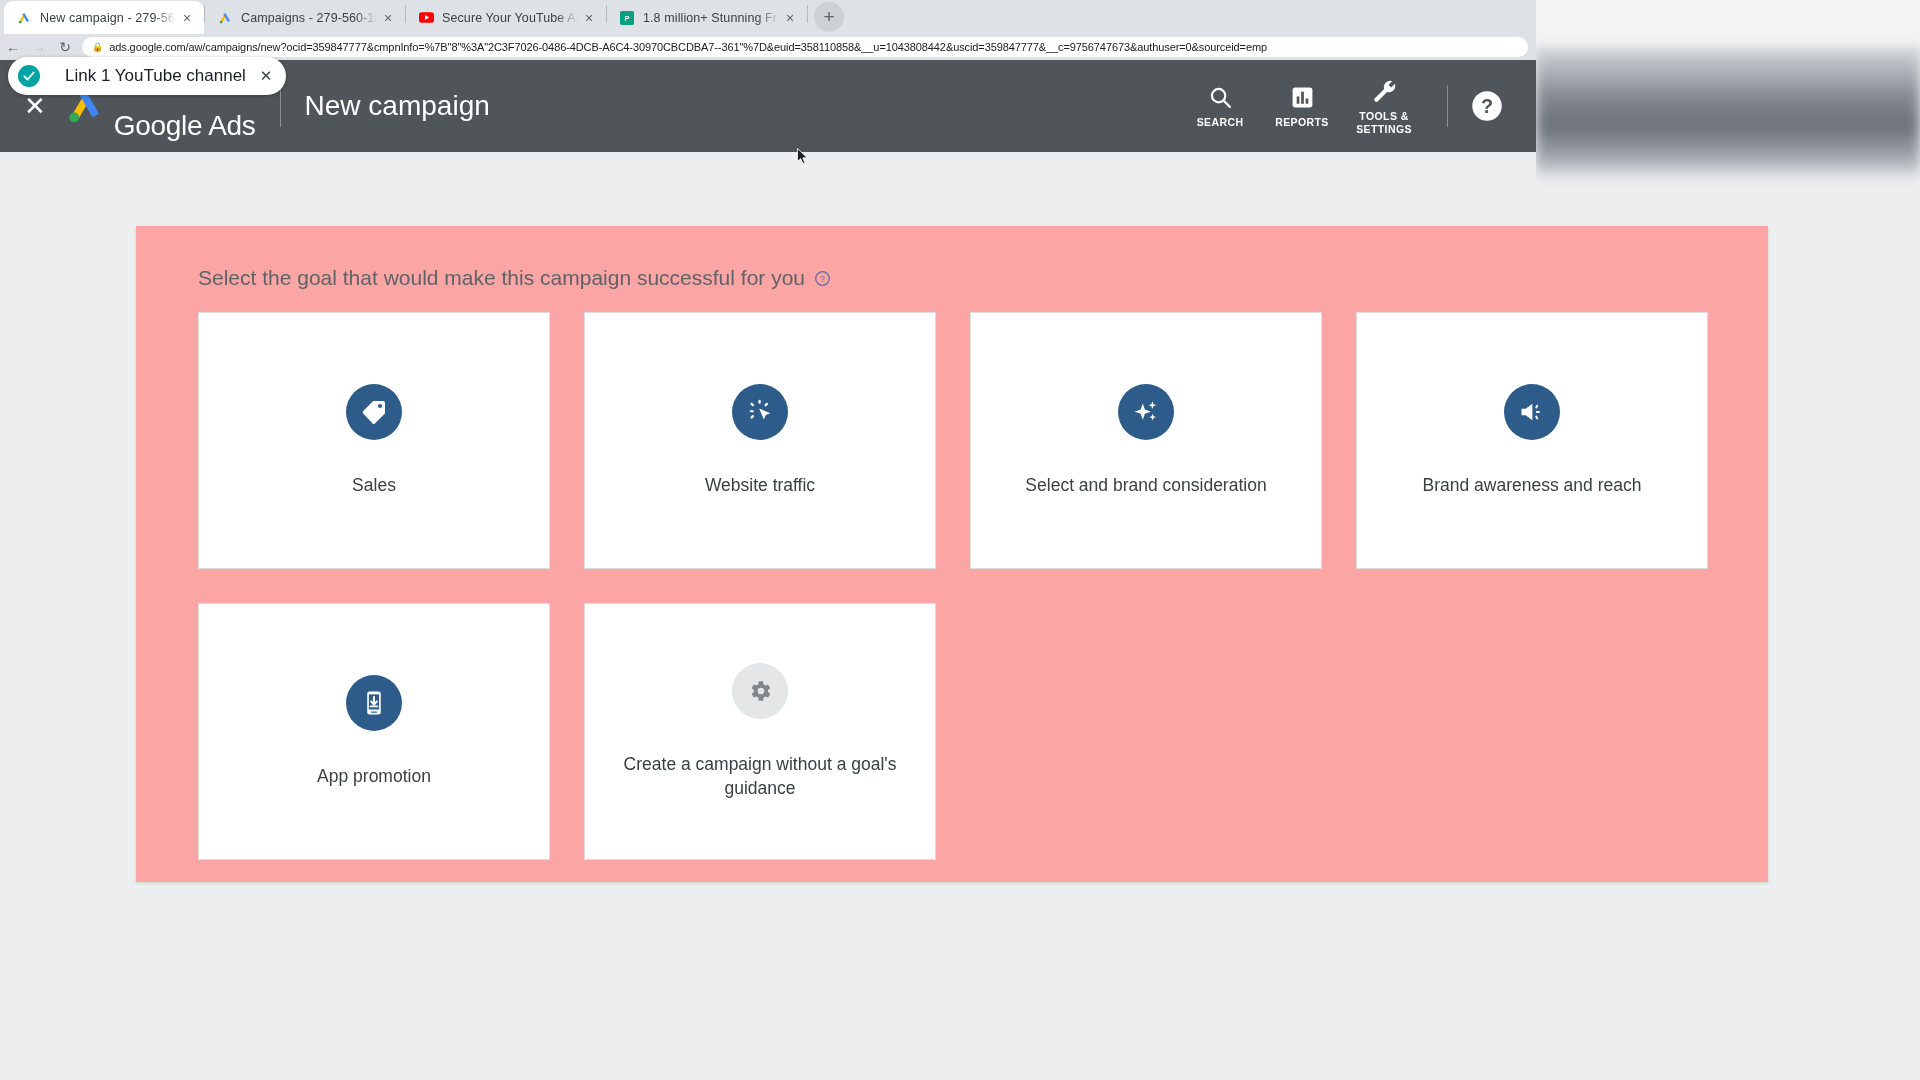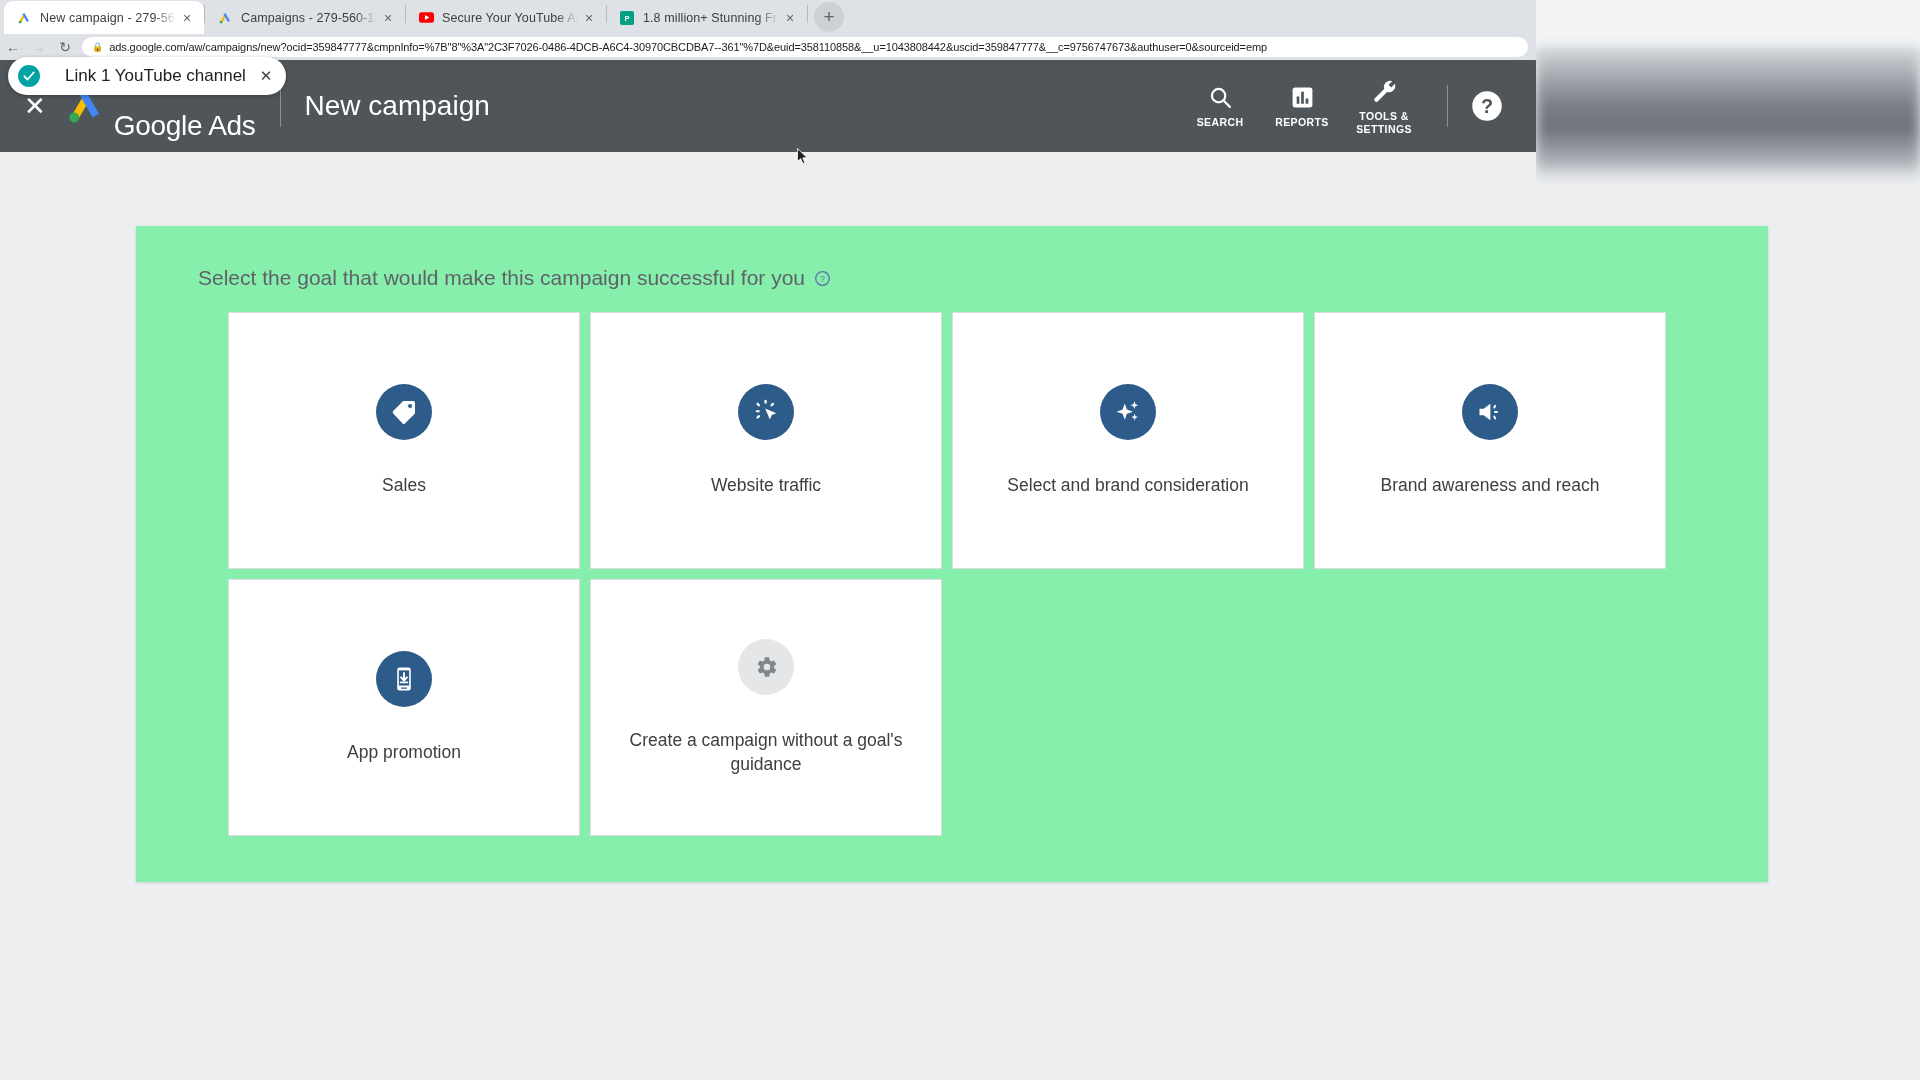--- a/index.html
+++ b/index.html
@@ -156,40 +156,39 @@
   
   .page {
     position: absolute; top: 152px; left: 0;
     width: 1536px; height: 928px;
     background: #eceef0;
   }
   .card-panel {
     position: absolute;
     left: 136px; top: 74px;
     width: 1632px; height: 656px;
-    background: #86efac;
+    background: #fca5a5;
     box-shadow: 0 1px 3px rgba(0,0,0,.12);
   }
   .panel-head {
     display: flex; align-items: center;
     padding: 40px 0 0 62px;
   }
   .panel-head .q-title {
     font-size: 21px; color: #5f6368; font-weight: 400;
   }
   .help-circle {
     margin-left: 9px; width: 17px; height: 17px;
     display: inline-flex; align-items: center; justify-content: center;
   }
   .goal-grid {
     display: grid;
     grid-template-columns: repeat(4, 352px);
-    gap: 10px;
+    gap: 34px;
     padding: 22px 0 0 62px;
-    margin-left: 30px;
   }
   .goal-card {
     height: 257px;
     border: 1px solid #dadce0;
     background: #ffffff;
     display: flex; flex-direction: column;
     align-items: center; justify-content: center;
     padding: 0 16px;
   }
   .goal-icon {

